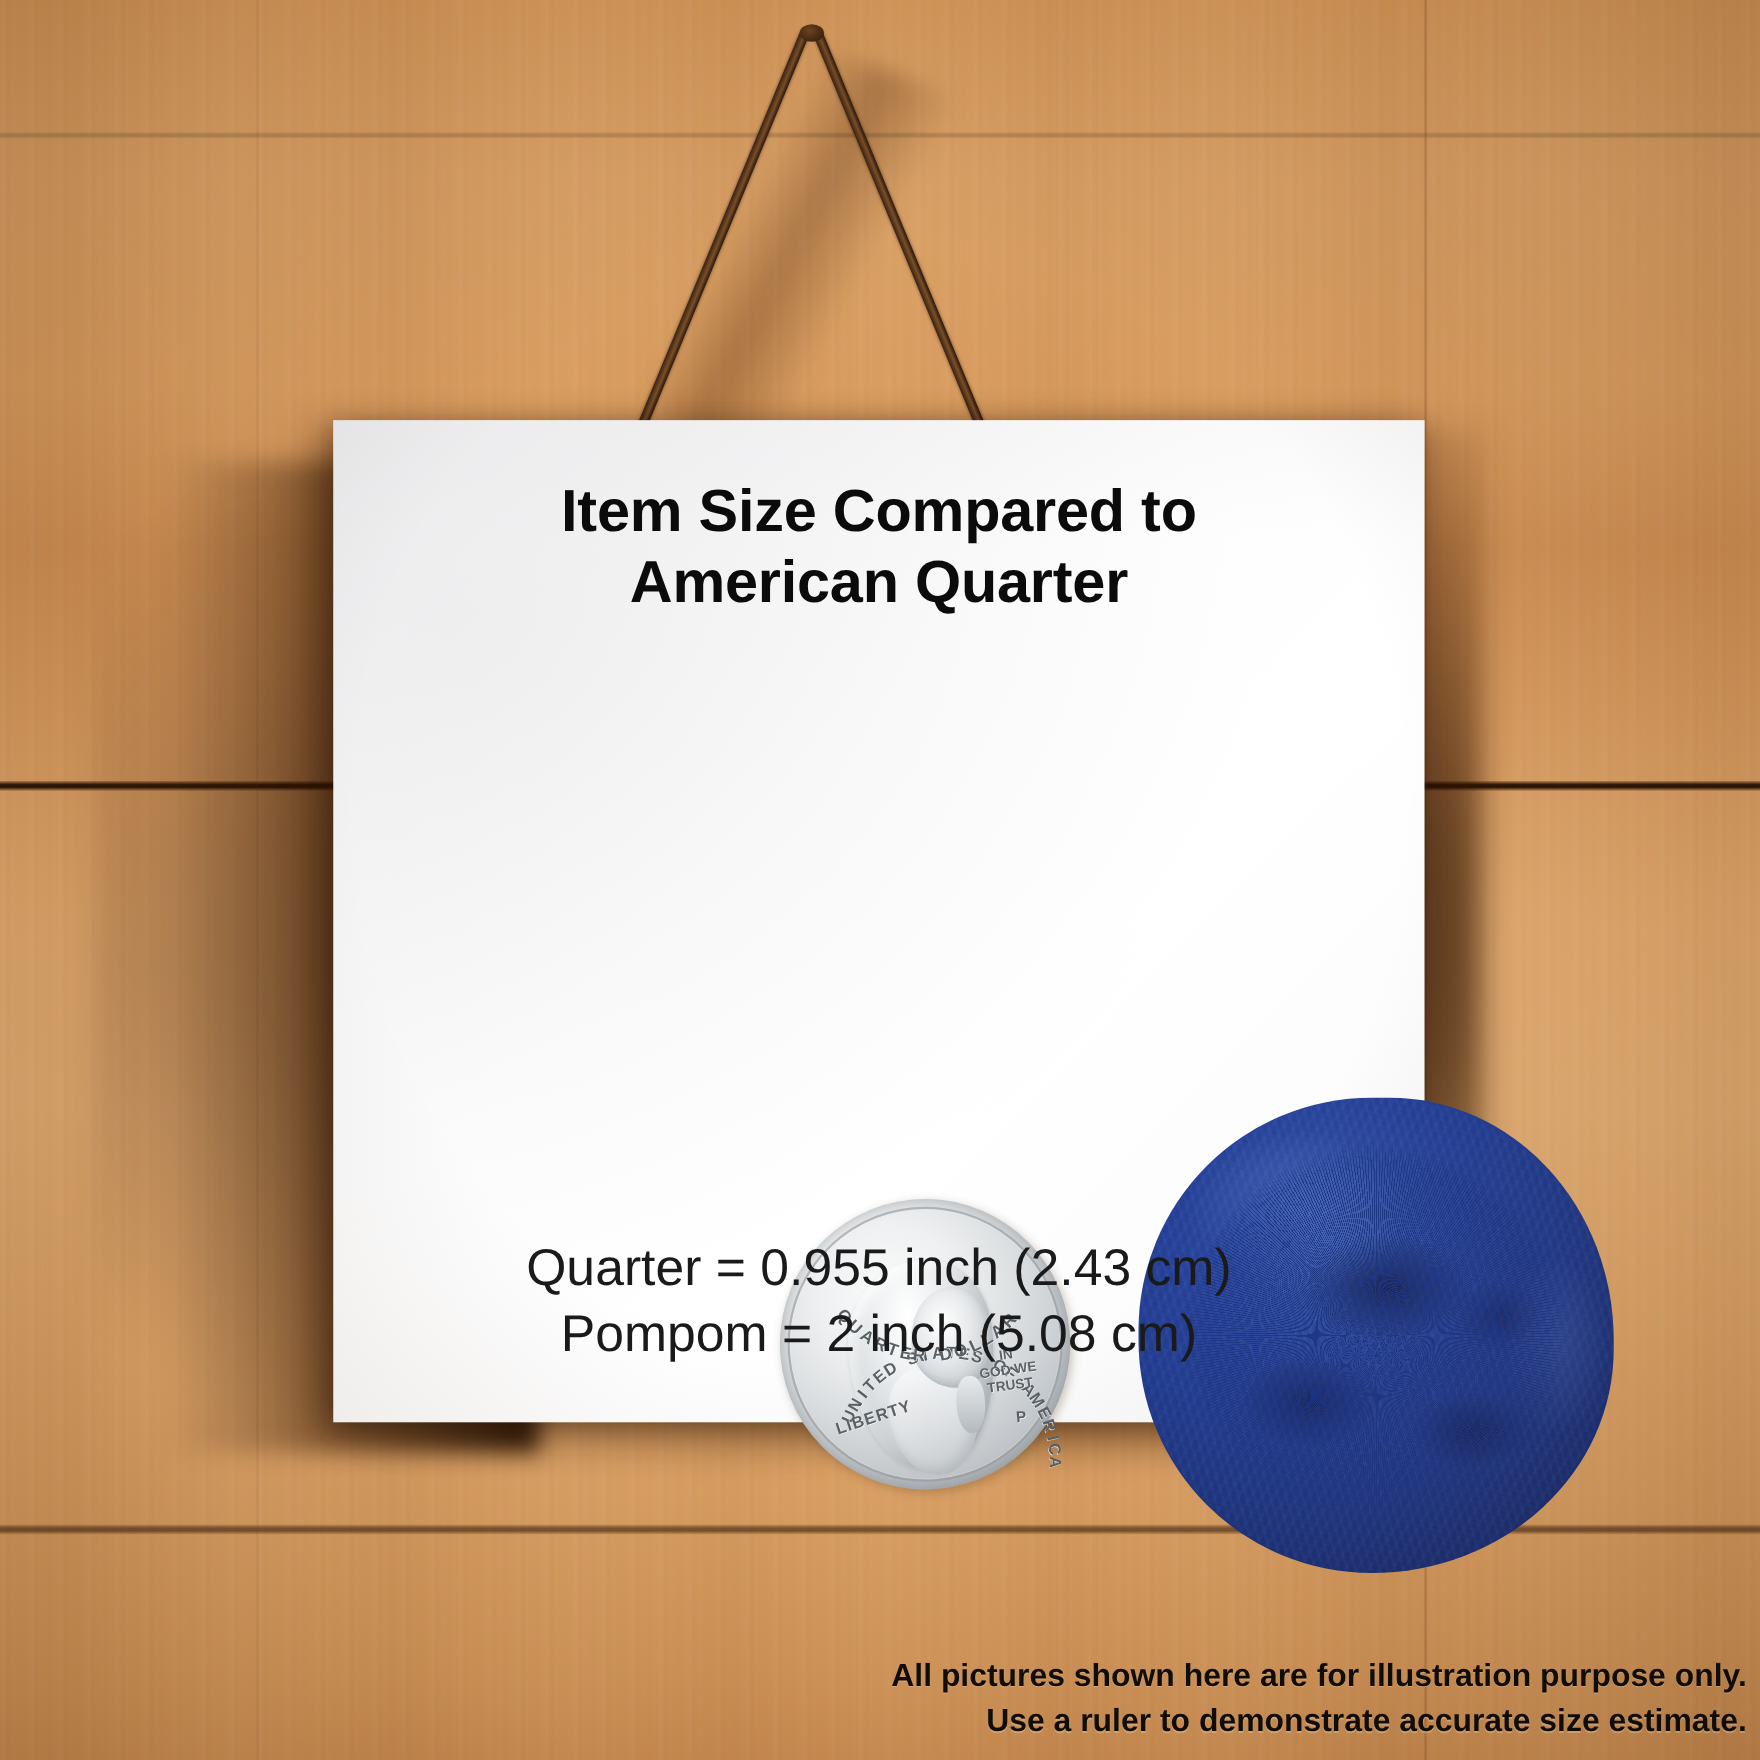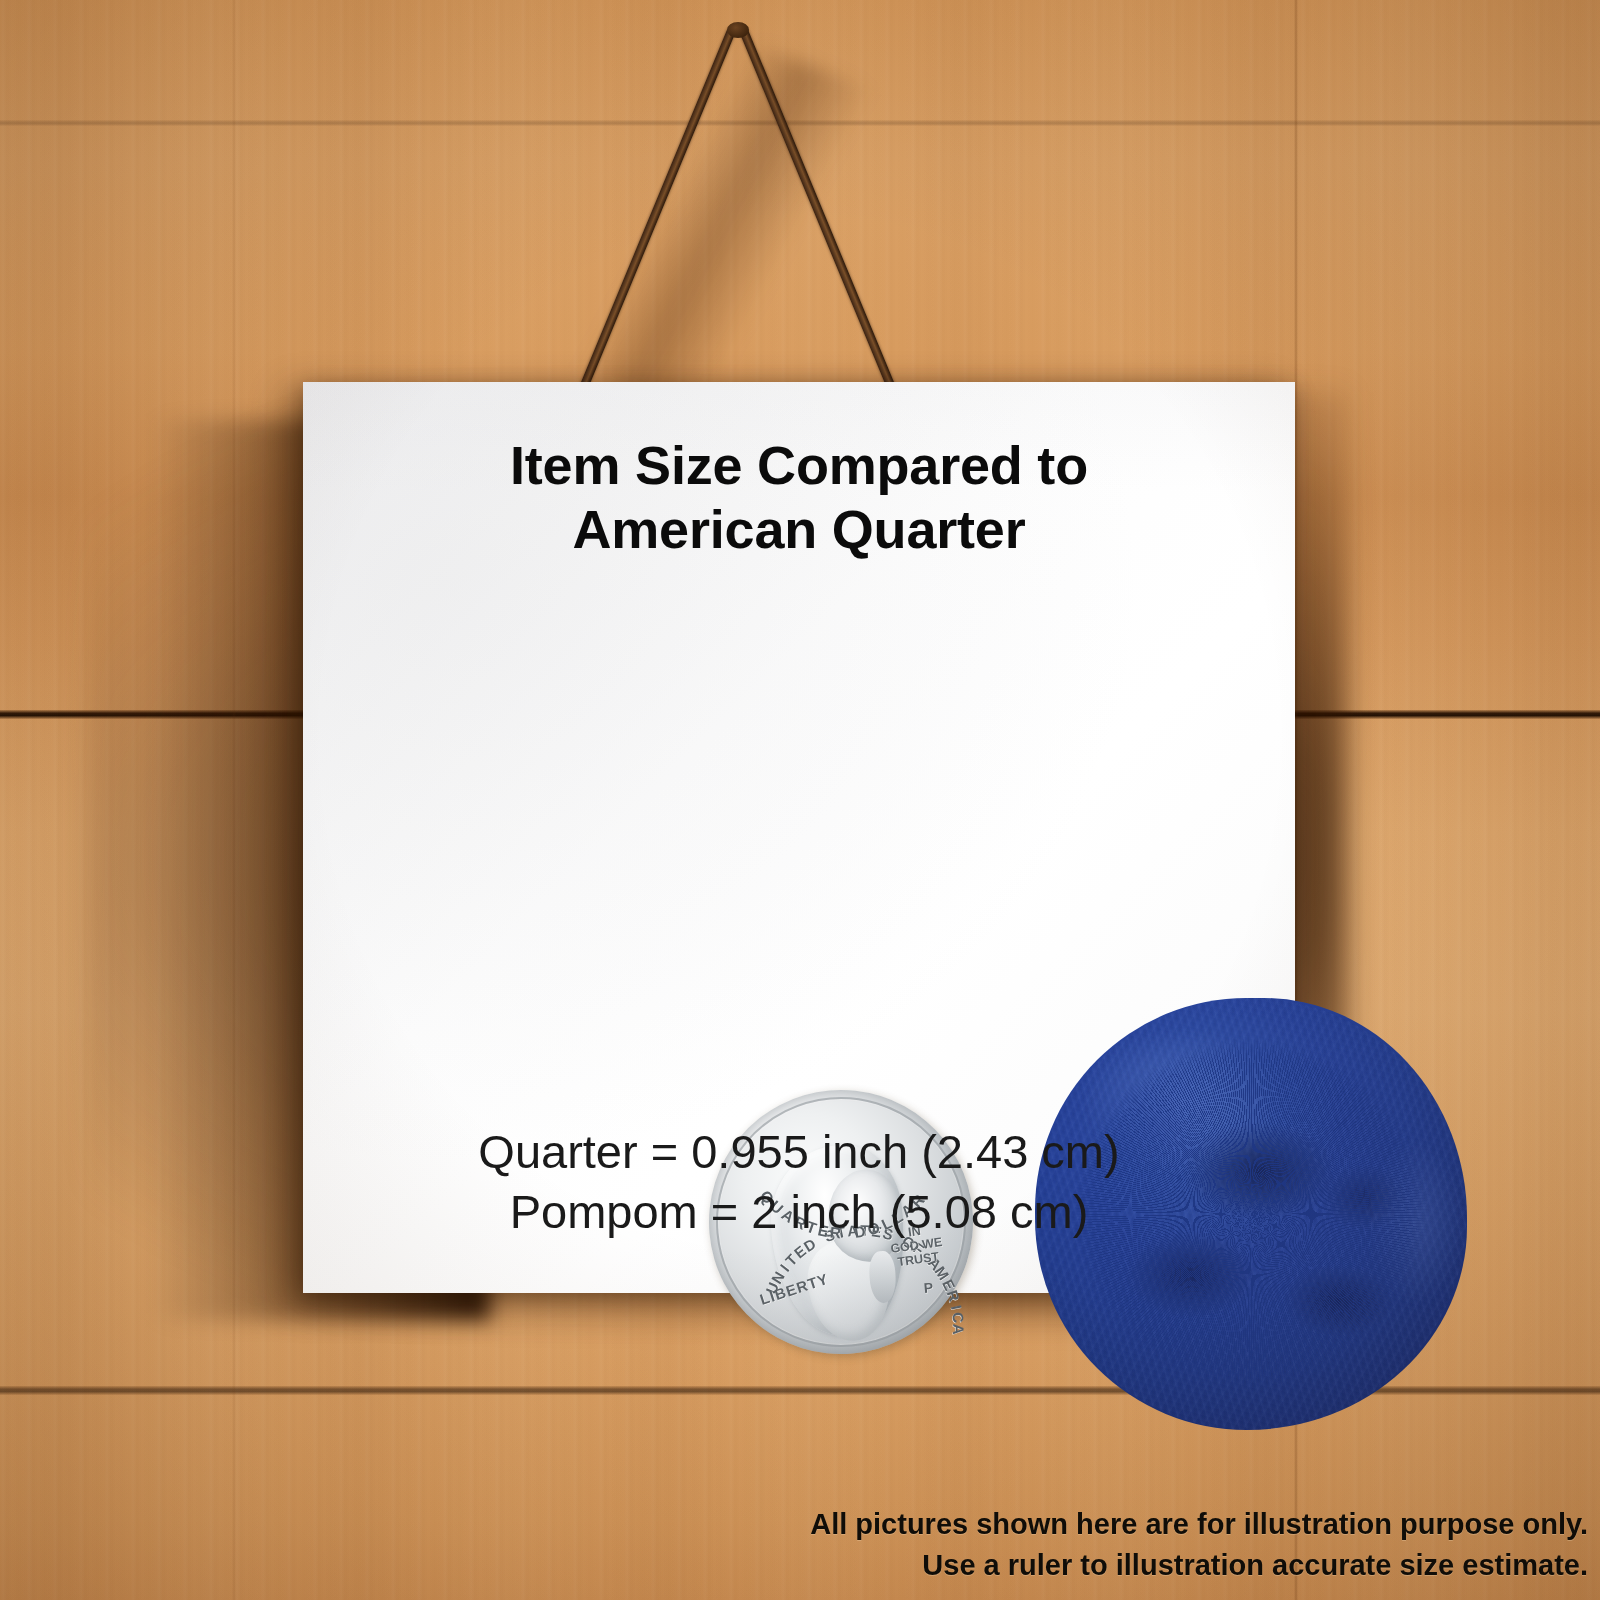--- a/index.html
+++ b/index.html
@@ -603,16 +603,16 @@
     <div class="card-measures">
       <div>Quarter = 0.955 inch (2.43 cm)</div>
       <div>Pompom = 2 inch (5.08 cm)</div>
     </div>
   </div>
 
   <div class="edge-vignette"></div>
 
   <div class="disclaimer">
     <div>All pictures shown here are for illustration purpose only.</div>
-    <div>Use a ruler to illustration accurate size estimate.</div>
+    <div>Use a ruler to demonstrate accurate size estimate.</div>
   </div>
 
 </div>
 
 </body></html>

